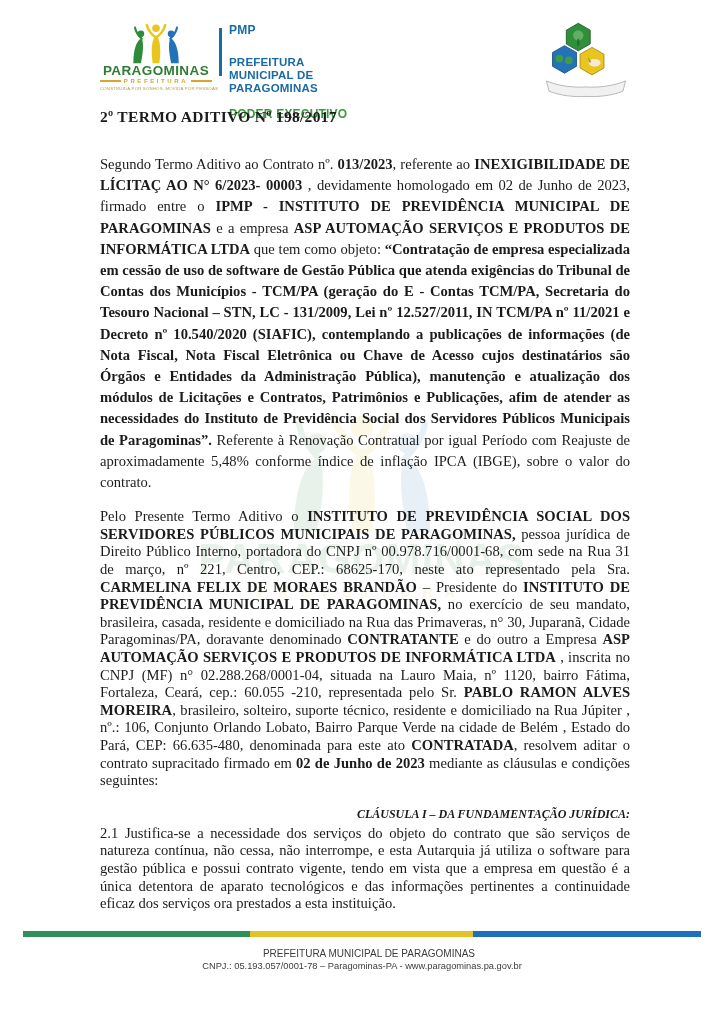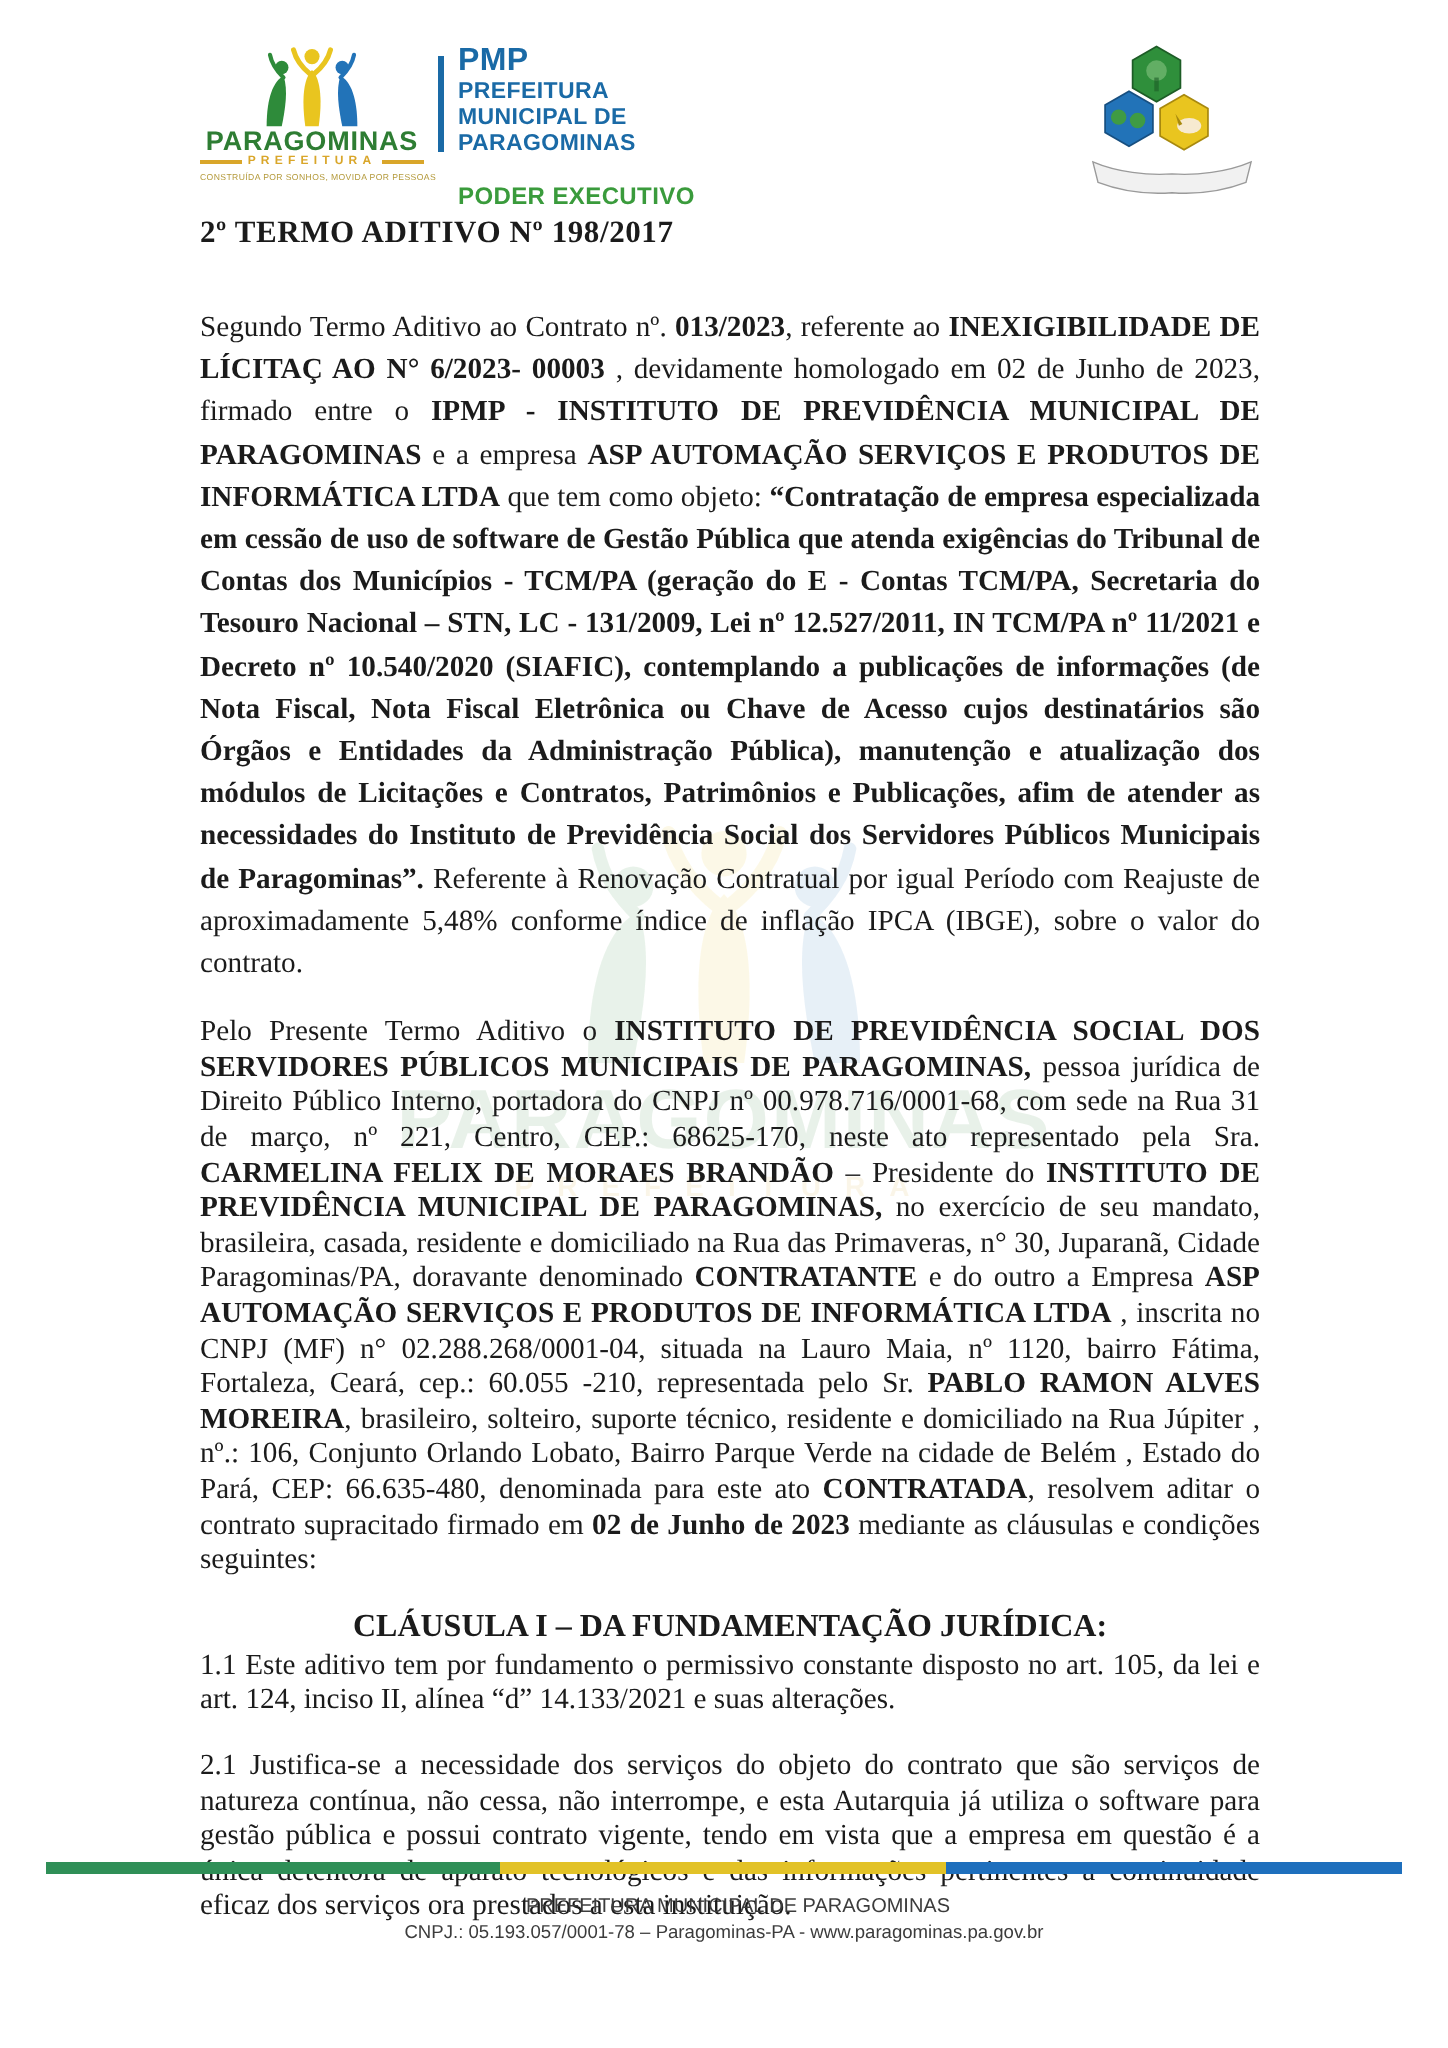--- a/index.html
+++ b/index.html
@@ -31,32 +31,32 @@
   .pref-line{display:flex;align-items:center;gap:3px;margin-top:1px;}
   .pref-line::before,.pref-line::after{content:"";flex:1;height:1.5px;background:var(--brand-gold);}
   .pref-line .sub{font-family:"Liberation Sans",sans-serif;font-weight:bold;
     font-size:6px;letter-spacing:2.6px;color:var(--brand-gold);}
   .brand .tagline{font-family:"Liberation Sans",sans-serif;font-size:4.3px;
     letter-spacing:.2px;color:#b49a3c;margin-top:1.5px;white-space:nowrap;}
 
   .v-divider{position:absolute;left:119px;top:6px;width:3px;height:48px;background:var(--brand-blue);}
   .org{position:absolute;left:129px;top:2px;font-family:"Liberation Sans",sans-serif;
     font-weight:bold;color:var(--brand-blue);font-size:11.5px;line-height:13px;letter-spacing:.2px;}
-  .org .acronym{font-size:16px;margin-bottom:3px;}
+  .org .acronym{font-size:12px;margin-bottom:19px;}
   .org .branch{color:var(--exec-green);font-size:12px;margin-top:13px;}
 
   .ipmp{position:absolute;left:443px;top:0;width:86px;text-align:center;}
 
   
   .content{position:absolute;left:100px;top:108px;width:530px;}
   .doc-title{font-size:15.5px;font-weight:bold;letter-spacing:.3px;margin:0 0 21px 0;}
   .doc-body p{margin:0 0 15px 0;text-align:justify;font-size:14.6px;}
   .doc-body p.loose{line-height:21.2px;margin-top:28px;}
   .doc-body p.tight{line-height:17.6px;}
-  .doc-body p.heading{font-weight:bold;text-align:center;margin:0 0 2px 0;font-size:16px;line-height:18px;}
+  .doc-body p.heading{font-weight:bold;text-align:right;margin:0 0 2px 0;font-size:12px;line-height:18px;font-style:italic;}
   .doc-body .b{font-weight:bold;}
 
   
   .watermark{position:absolute;left:168px;top:408px;width:388px;opacity:.10;
     text-align:center;pointer-events:none;}
   .watermark .word{font-family:"Liberation Sans",sans-serif;font-weight:bold;
     font-size:42px;letter-spacing:1px;color:var(--brand-green);line-height:42px;}
   .watermark .sub{font-family:"Liberation Sans",sans-serif;font-weight:bold;
     font-size:14px;letter-spacing:12px;color:var(--brand-gold);margin-top:4px;}
 
@@ -151,21 +151,20 @@
     <div class="word">PARAGOMINAS</div>
     <div class="sub">PREFEITURA</div>
   </div>
 
   <div class="content">
     <h1 class="doc-title">2º TERMO ADITIVO Nº 198/2017</h1>
     <div class="doc-body">
         <p class="loose"><span>Segundo Termo Aditivo ao Contrato nº. </span><span class="b">013/2023</span><span>, referente ao </span><span class="b">INEXIGIBILIDADE DE LÍCITAÇ AO N° 6/2023- 00003 </span><span>, devidamente homologado em 02 de Junho de 2023, firmado entre o </span><span class="b">IPMP - INSTITUTO DE PREVIDÊNCIA MUNICIPAL DE PARAGOMINAS</span><span> e a empresa </span><span class="b">ASP AUTOMAÇÃO SERVIÇOS E PRODUTOS DE INFORMÁTICA LTDA</span><span> que tem como objeto: </span><span class="b">“Contratação de empresa especializada em cessão de uso de software de Gestão Pública que atenda exigências do Tribunal de Contas dos Municípios - TCM/PA (geração do E - Contas TCM/PA, Secretaria do Tesouro Nacional – STN, LC - 131/2009, Lei nº 12.527/2011, IN TCM/PA nº 11/2021 e Decreto nº 10.540/2020 (SIAFIC), contemplando a publicações de informações (de Nota Fiscal, Nota Fiscal Eletrônica ou Chave de Acesso cujos destinatários são Órgãos e Entidades da Administração Pública), manutenção e atualização dos módulos de Licitações e Contratos, Patrimônios e Publicações, afim de atender as necessidades do Instituto de Previdência Social dos Servidores Públicos Municipais de Paragominas”.</span><span> Referente à Renovação Contratual por igual Período com Reajuste de aproximadamente 5,48% conforme índice de inflação IPCA (IBGE), sobre o valor do contrato.</span></p>
         <p class="tight"><span>Pelo Presente Termo Aditivo o </span><span class="b">INSTITUTO DE PREVIDÊNCIA SOCIAL DOS SERVIDORES PÚBLICOS MUNICIPAIS DE PARAGOMINAS,</span><span> pessoa jurídica de Direito Público Interno, portadora do CNPJ nº 00.978.716/0001-68, com sede na Rua 31 de março, nº 221, Centro, CEP.: 68625-170, neste ato representado pela Sra. </span><span class="b">CARMELINA FELIX DE MORAES BRANDÃO</span><span> – Presidente do </span><span class="b">INSTITUTO DE PREVIDÊNCIA MUNICIPAL DE PARAGOMINAS,</span><span> no exercício de seu mandato, brasileira, casada, residente e domiciliado na Rua das Primaveras, n° 30, Juparanã, Cidade Paragominas/PA, doravante denominado </span><span class="b">CONTRATANTE</span><span> e do outro a Empresa </span><span class="b">ASP AUTOMAÇÃO SERVIÇOS E PRODUTOS DE INFORMÁTICA LTDA</span><span> , inscrita no CNPJ (MF) n° 02.288.268/0001-04, situada na Lauro Maia, nº 1120, bairro Fátima, Fortaleza, Ceará, cep.: 60.055 -210, representada pelo Sr. </span><span class="b">PABLO RAMON ALVES MOREIRA</span><span>, brasileiro, solteiro, suporte técnico, residente e domiciliado na Rua Júpiter , nº.: 106, Conjunto Orlando Lobato, Bairro Parque Verde na cidade de Belém , Estado do Pará, CEP: 66.635-480, denominada para este ato </span><span class="b">CONTRATADA</span><span>, resolvem aditar o contrato supracitado firmado em </span><span class="b">02 de Junho de 2023</span><span> mediante as cláusulas e condições seguintes:</span></p>
         <p class="heading">CLÁUSULA I – DA FUNDAMENTAÇÃO JURÍDICA:</p>
-        <p class="tight"><span>1.1 Este aditivo tem por fundamento o permissivo constante disposto no art. 105, da lei e art. 124, inciso II, alínea “d” 14.133/2021 e suas alterações.</span></p>
         <p class="tight"><span>2.1 Justifica-se a necessidade dos serviços do objeto do contrato que são serviços de natureza contínua, não cessa, não interrompe, e esta Autarquia já utiliza o software para gestão pública e possui contrato vigente, tendo em vista que a empresa em questão é a única detentora de aparato tecnológicos e das informações pertinentes a continuidade eficaz dos serviços ora prestados a esta instituição.</span></p>
       </div>
   </div>
 
   <div class="footer-stripe">
     <div class="seg g"></div>
     <div class="seg y"></div>
     <div class="seg b"></div>
   </div>
   <div class="footer-text">

